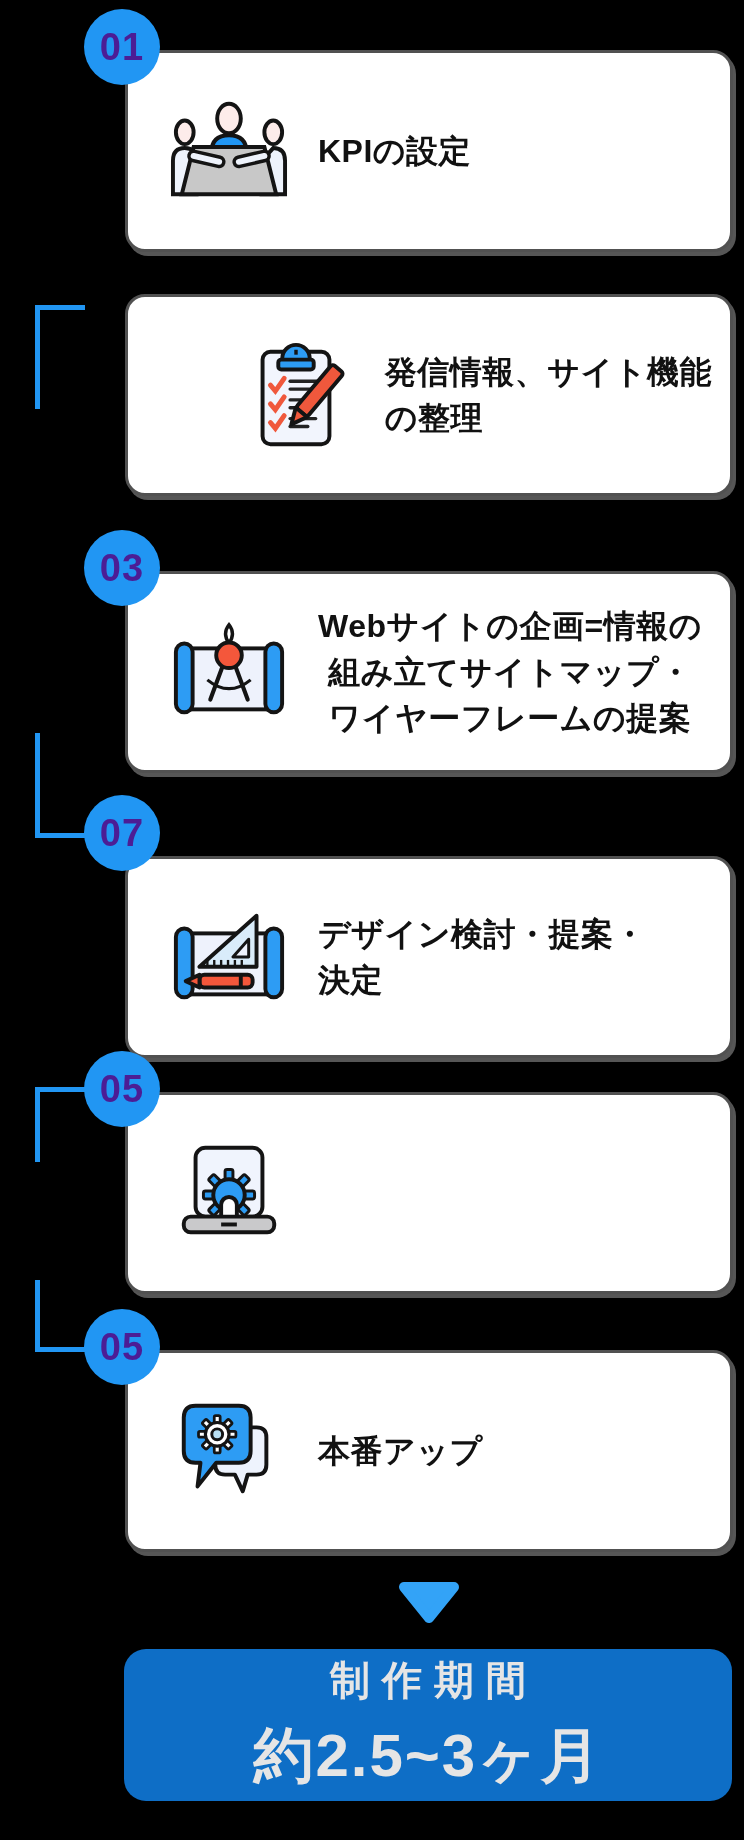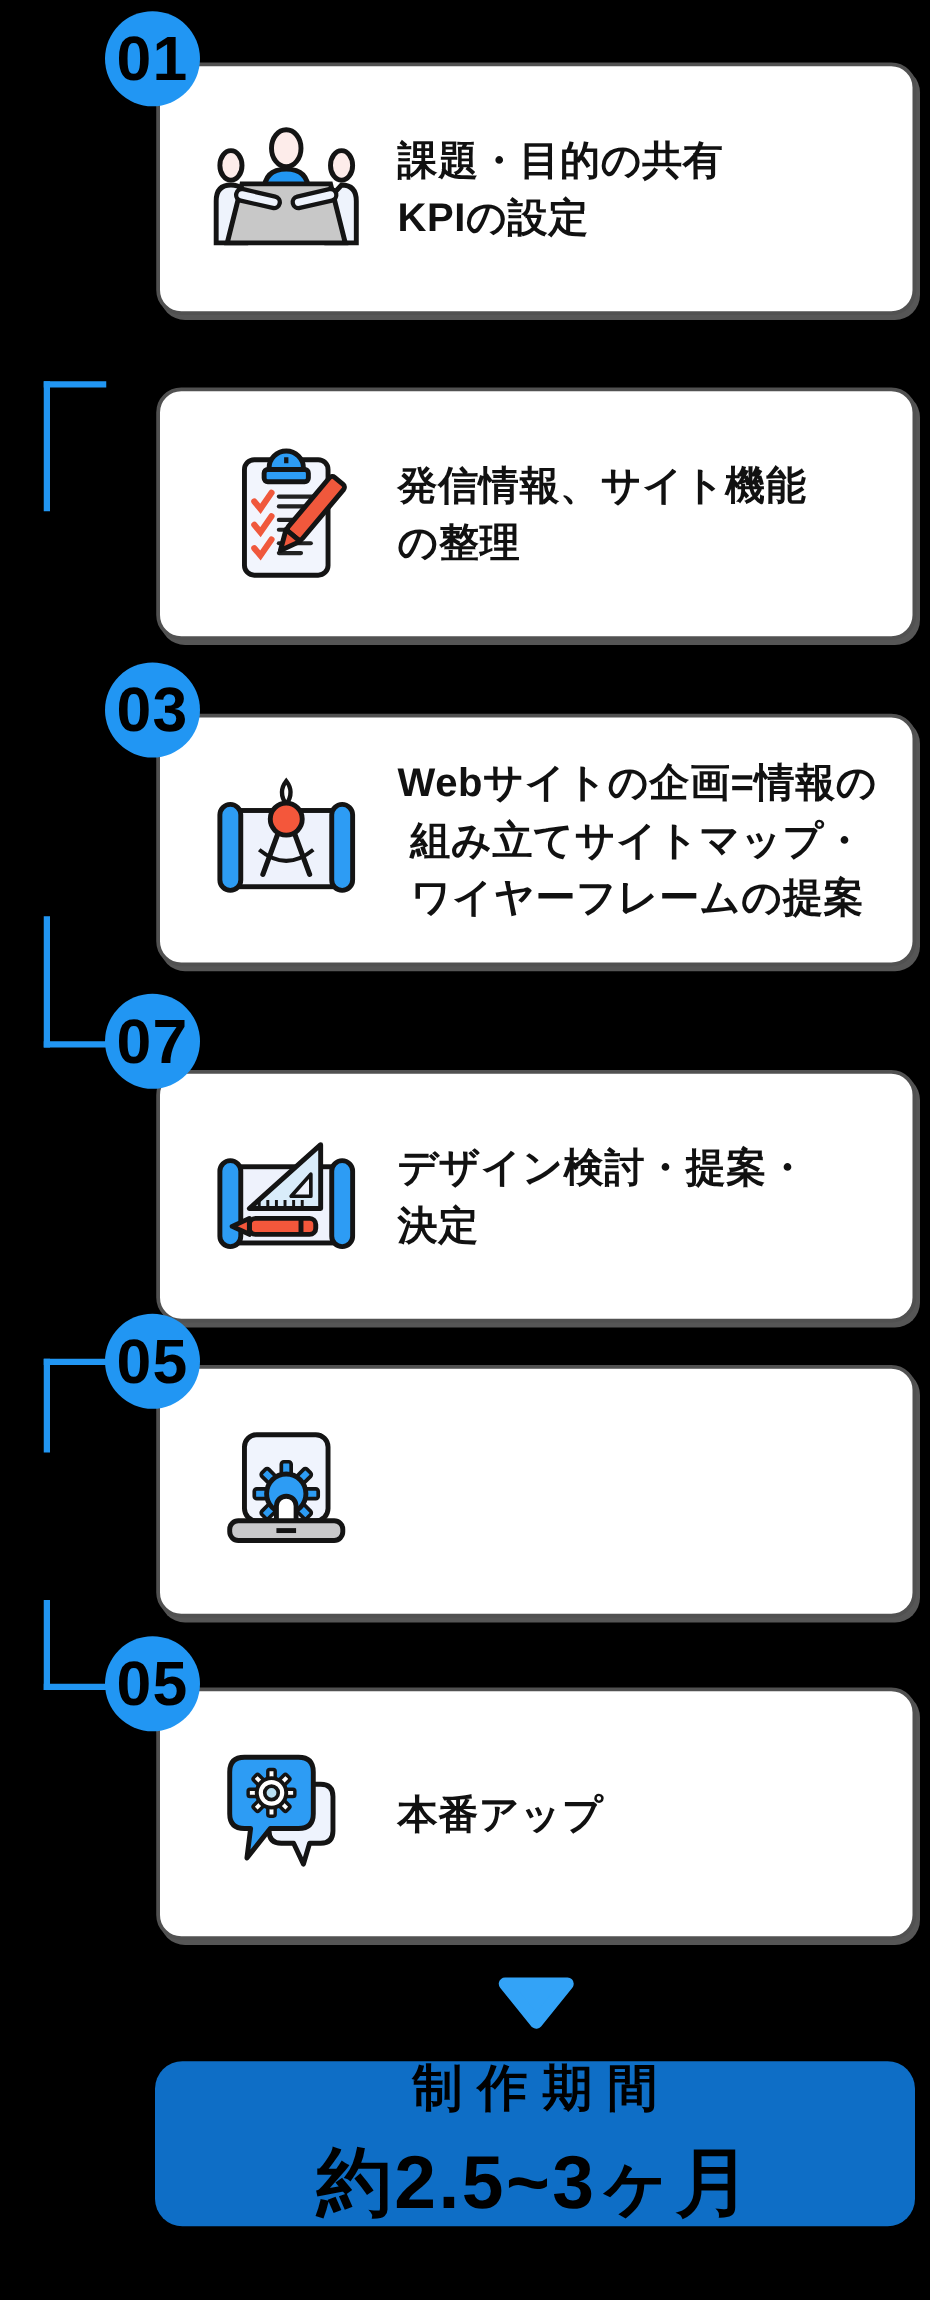--- a/index.html
+++ b/index.html
@@ -11,43 +11,43 @@
   .card{
     position:absolute;left:125px;width:608px;height:202px;
     background:#fff;border:3px solid #515151;border-radius:20px;
     box-shadow:3px 4px 0 #565656;
     box-sizing:border-box;
     display:flex;align-items:center;
     padding:0 18px 0 42px;
   }
   .card .icon-slot{flex:0 0 118px;height:120px;display:flex;align-items:center;justify-content:center;margin-right:30px;}
   .card .txt{color:#111;font-size:32px;line-height:46px;letter-spacing:.5px;white-space:nowrap;}
-  .c1{top:50px;}  .c2{top:310px;} .c3{top:571px;text-align:center;}
+  .c1{top:50px;}  .c2{top:294px;justify-content:flex-end;} .c3{top:571px;text-align:center;}
   .c4{top:856px;} .c5{top:1092px;}.c6{top:1350px;}
   
   .badge{
     position:absolute;left:84px;width:76px;height:76px;border-radius:50%;
-    background:#2196f3;color:#000000;display:flex;align-items:center;justify-content:center;
-    font-size:50px;letter-spacing:1px;z-index:3;
+    background:#2196f3;color:#4c1d95;display:flex;align-items:center;justify-content:center;
+    font-size:38px;letter-spacing:1px;z-index:3;
   }
   .b1{top:9px;}   .b2{top:269px;} .b3{top:530px;}
   .b4{top:795px;} .b5{top:1051px;}.b6{top:1309px;}
   
   .conn{position:absolute;left:35px;width:50px;box-sizing:border-box;z-index:1;}
   .conn.tl{border-top:5px solid #2196f3;border-left:5px solid #2196f3;}
   .conn.bl{border-bottom:5px solid #2196f3;border-left:5px solid #2196f3;}
   .k2{top:305px;height:104px;}
   .k4{top:733px;height:105px;}
   .k5{top:1087px;height:75px;}
   .k6{top:1280px;height:72px;}
   
   .down-arrow{position:absolute;left:397px;top:1581px;width:64px;height:44px;}
   .footer-box{
-    position:absolute;left:124px;top:1649px;width:608px;height:132px;
-    background:#0e6ec6;border-radius:22px;color:#000000;
+    position:absolute;left:124px;top:1649px;width:608px;height:152px;
+    background:#0e6ec6;border-radius:22px;color:#e5e5e5;
     display:flex;flex-direction:column;align-items:center;justify-content:center;gap:8px;
   }
   .footer-box .l1{font-size:40px;letter-spacing:12px;text-indent:12px;}
   .footer-box .l2{font-size:60px;letter-spacing:2px;}
   svg{display:block;}
 </style>
 </head>
 <body>
 
 <div id="stage">
@@ -72,21 +72,20 @@
           <path d="M93 104 L93 70 Q105 57 105 57 Q117 57 117 70 L117 104 Z" fill="#eef3fc"></path>
           <polygon points="24,56 96,56 108,104 12,104" fill="#c8c8c8"></polygon>
         </g>
         <line x1="24" y1="65" x2="50" y2="71" stroke="#141414" stroke-width="13" stroke-linecap="round"></line>
         <line x1="24" y1="65" x2="50" y2="71" stroke="#eef3fc" stroke-width="6" stroke-linecap="round"></line>
         <line x1="96" y1="65" x2="70" y2="71" stroke="#141414" stroke-width="13" stroke-linecap="round"></line>
         <line x1="96" y1="65" x2="70" y2="71" stroke="#eef3fc" stroke-width="6" stroke-linecap="round"></line>
       </svg>
     </div>
     <div class="txt">
-      <div>課題・目的の共有</div>
       <div>KPIの設定</div>
     </div>
   </div>
 
   <div class="card c2">
     <div class="icon-slot">
       <svg width="118" height="118" viewBox="0 0 120 120">
         <rect x="26" y="16" width="68" height="94" rx="8" fill="#f2f5fd" stroke="#141414" stroke-width="4"></rect>
         <path d="M46 28 v-5 a14 14 0 0 1 28 0 v5 z" fill="#2d9cf4" stroke="#141414" stroke-width="4"></path>
         <rect x="42" y="24" width="36" height="10" rx="3" fill="#2d9cf4" stroke="#141414" stroke-width="4"></rect>

